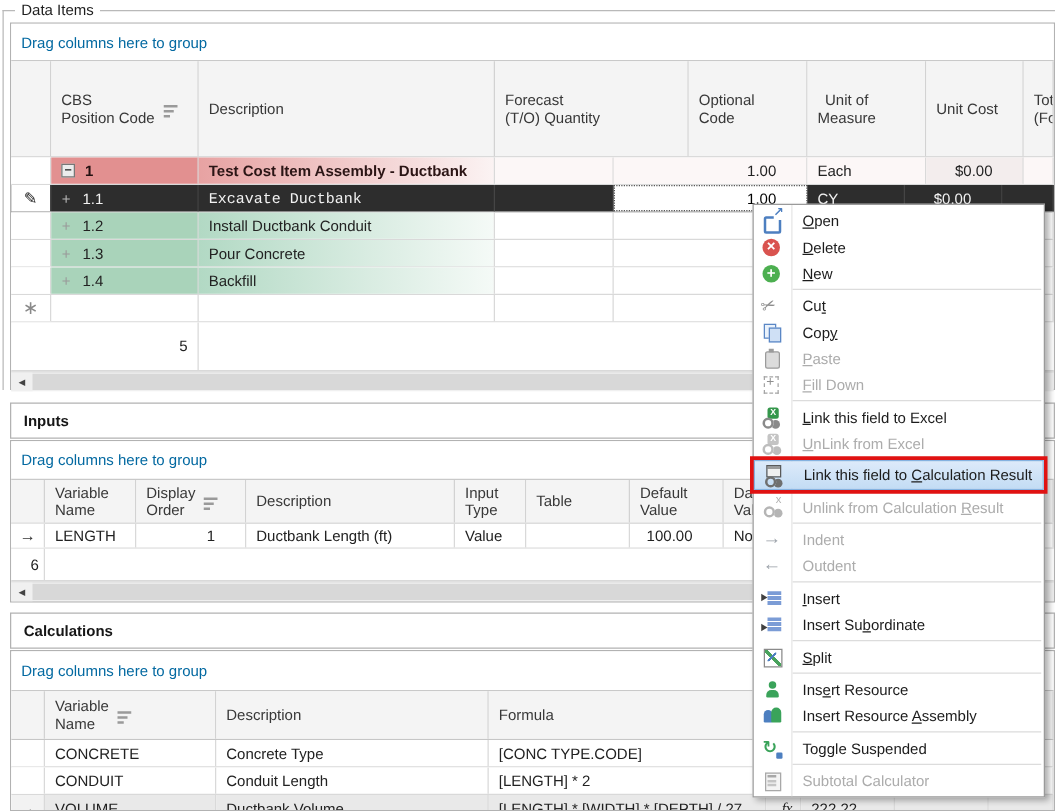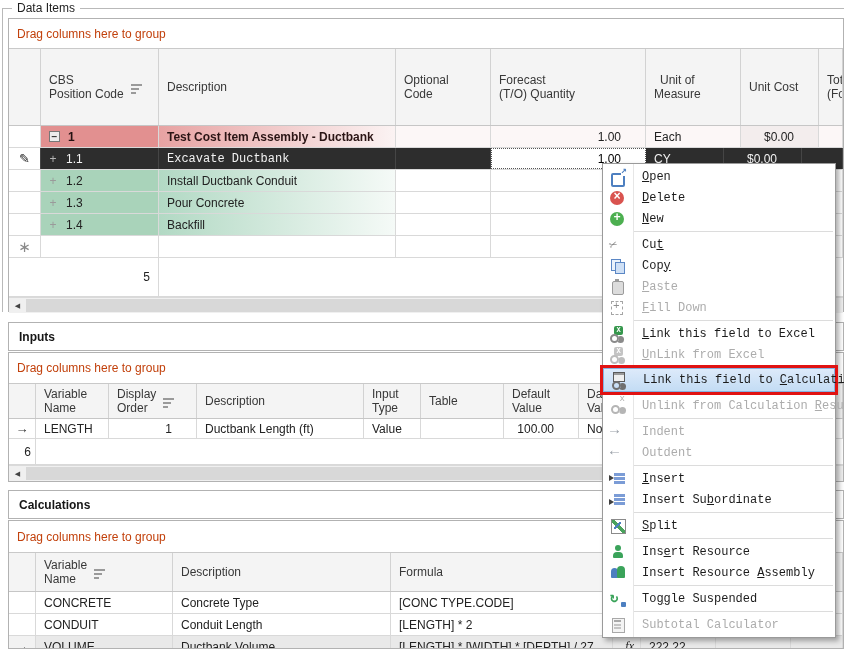--- a/index.html
+++ b/index.html
@@ -14,21 +14,21 @@
 
   .panel { position:absolute; border:1px solid #b2b2b2; background:#fff; }
   #ci-panel { left:8px; top:18px;  width:836px; height:294px; }
   #in-panel { left:8px; top:352px; width:836px; height:130px; }
   #ca-panel { left:8px; top:520px; width:836px; height:129px; overflow:hidden; }
 
   .ptitle { position:absolute; left:8px; width:836px; height:29px; border:1px solid #b2b2b2; background:#fff;
             display:flex; align-items:center; padding-left:10px; font-weight:bold; color:#161616; }
   #inputs-title { top:322px; } #calc-title { top:490px; }
 
-  .band { height:31px; border-bottom:1px solid #c9c9c9; color:#c2410c; padding:8px 0 16px 8px; background:#fff; }
+  .band { height:31px; border-bottom:1px solid #c9c9c9; color:#0369a1; padding:8px 0 16px 8px; background:#fff; }
   #ci-panel .band { height:30px; }
   #ca-panel .band { height:32px; padding-top:9px; }
 
   .hdr { display:flex; background:#f4f4f4; border-bottom:1px solid #c6c6c6; }
   .h-cell { background:#f4f4f4; border-right:1px solid #d2d2d2; display:flex; align-items:center;
             padding-left:8px; color:#383838; overflow:hidden; }
   .h-lines { line-height:14px; white-space:nowrap; }
   .sort-ic { width:12px; height:11px; margin:2px 6px 0 7px; flex:none;
     background-image:linear-gradient(#9a9a9a,#9a9a9a),linear-gradient(#9a9a9a,#9a9a9a),linear-gradient(#9a9a9a,#9a9a9a);
     background-repeat:no-repeat; background-size:11px 2px,8px 2px,5px 2px;
@@ -78,21 +78,21 @@
   .irow { display:flex; height:20px; border-bottom:1px solid #d9d9d9; background:#fff; }
   .crow { display:flex; height:22px; border-bottom:1px solid #d9d9d9; background:#fff; }
   .crow-sel .cell { background:#e9e9e9; }
   .crow-sel .ind { background:#f2f2f2; }
   .fx { font-style:italic; font-family:"Liberation Serif",serif; }
 
   
   #context-menu { position:absolute; left:602px; top:163px; width:234px; background:#fff;
     border:1px solid #9a9a9a; box-shadow:3px 3px 5px rgba(0,0,0,.32); padding:2px 0; z-index:50; }
   #context-menu::before { content:""; position:absolute; left:30px; top:0; bottom:0; width:1px; background:#e6e6e6; }
-  .mi { height:21px; display:flex; align-items:center; position:relative; cursor:default;font-family:Liberation Mono, monospace; }
+  .mi { height:21px; display:flex; align-items:center; position:relative; cursor:default; }
   .mi .ico-wrap { width:30px; flex:none; display:flex; justify-content:center; }
   .mi .lbl { padding-left:9px; color:#1c1c1c; white-space:nowrap; }
   .mi.disabled .lbl { color:#acacac; }
   .mi.hl { height:24px; margin:3px 0px; background:linear-gradient(#ddeafa,#c3dcf4);
            border:1px solid #85b2e0; box-shadow:0 0 0 3px #e01212; z-index:2; }
   .msep { border-top:1px solid #dcdcdc; margin:2px 2px 2px 31px; }
   .mn { text-decoration:underline; }
 
   
   .ic { width:18px; height:16px; position:relative; display:inline-block; flex:none; }
@@ -155,30 +155,30 @@
             <div>CBS</div>
             <div>Position Code</div>
           </div>
           <span class="sort-ic"></span>
         </div>
         <div class="h-cell" style="width: 237px;">
           <div class="h-lines">
             <div>Description</div>
           </div>
         </div>
+        <div class="h-cell" style="width: 155px;">
+          <div class="h-lines">
+            <div>Forecast</div>
+            <div>(T/O) Quantity</div>
+          </div>
+        </div>
         <div class="h-cell" style="width: 95px;">
           <div class="h-lines">
             <div>Optional</div>
             <div>Code</div>
-          </div>
-        </div>
-        <div class="h-cell" style="width: 155px;">
-          <div class="h-lines">
-            <div>Forecast</div>
-            <div>(T/O) Quantity</div>
           </div>
         </div>
         <div class="h-cell" style="width: 95px; text-align: center;">
           <div class="h-lines">
             <div>Unit of</div>
             <div>Measure</div>
           </div>
         </div>
         <div class="h-cell" style="width: 78px;">
           <div class="h-lines">

